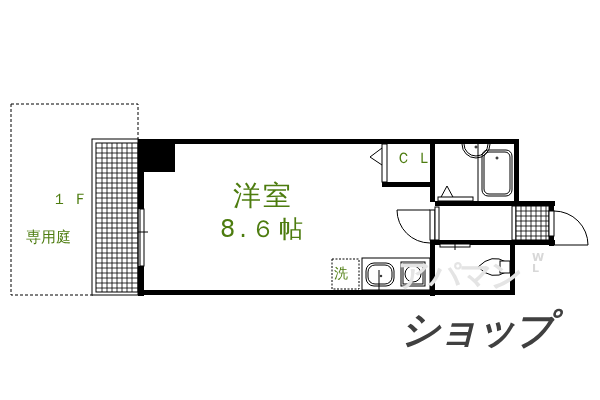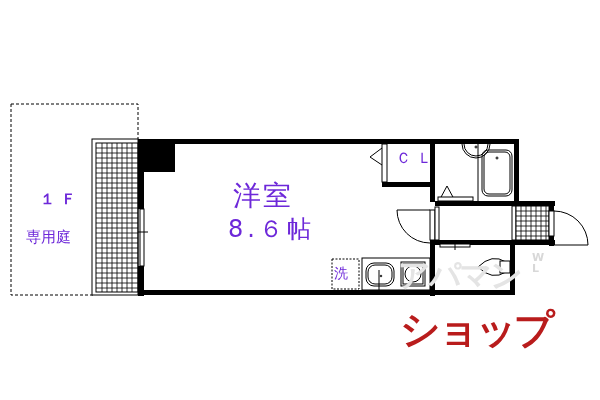--- a/index.html
+++ b/index.html
@@ -1,26 +1,26 @@
 <!DOCTYPE html>
 <html><head>
 <meta charset="utf-8">
 <style>
   html, body { margin:0; padding:0; background:#ffffff; }
   body { width:600px; height:400px; position:relative; overflow:hidden; font-family:"DejaVu Sans", sans-serif; }
   #plan { position:absolute; left:0; top:0; width:600px; height:400px; }
-  .lbl { position:absolute; color:#6d28d9; white-space:nowrap; font-family:"DejaVu Sans", sans-serif; }
+  .lbl { position:absolute; color:#4d7c0f; white-space:nowrap; font-family:"DejaVu Sans", sans-serif; }
   .room-name { font-size:28px; left:233px; top:177px; letter-spacing:2px; }
-  .room-size { font-size:24px; left:220px; top:213px; letter-spacing:4px;margin-left:8px; }
-  .garden-floor { font-size:15px; left:40px; top:190px; letter-spacing:6px;font-weight:bold; }
+  .room-size { font-size:24px; left:220px; top:213px; letter-spacing:4px; }
+  .garden-floor { font-size:15px; left:52px; top:190px; letter-spacing:6px; }
   .garden-name { font-size:15px; left:26px; top:228px; }
   .cl { font-size:15px; left:396px; top:149px; letter-spacing:6px; }
   .wash { font-size:14px; left:334px; top:265px; }
   .wm1 { position:absolute; left:398px; top:254px; font-size:32px; font-weight:bold; color:#e4e4e4; letter-spacing:-2px; }
-  .wm2 { position:absolute; left:400px; top:302px; font-size:40px; font-weight:bold; color:#b91c1c; letter-spacing:-3px; }
+  .wm2 { position:absolute; left:400px; top:302px; font-size:40px; font-weight:bold; color:#404040; letter-spacing:-3px;font-style:italic; }
   .wm3 { position:absolute; left:532px; top:252px; font-size:11px; font-weight:bold; color:#d8d8d8; line-height:11px; }
 </style>
 </head>
 <body>
 
 <svg id="plan" viewBox="0 0 600 400" xmlns="http://www.w3.org/2000/svg">
 
   <g>
     <path d="M11 104 L138 104 L138 139 M11 104 L11 295 L95 295" fill="none" stroke="#000" stroke-width="1" stroke-dasharray="3,2"></path>
   </g>

